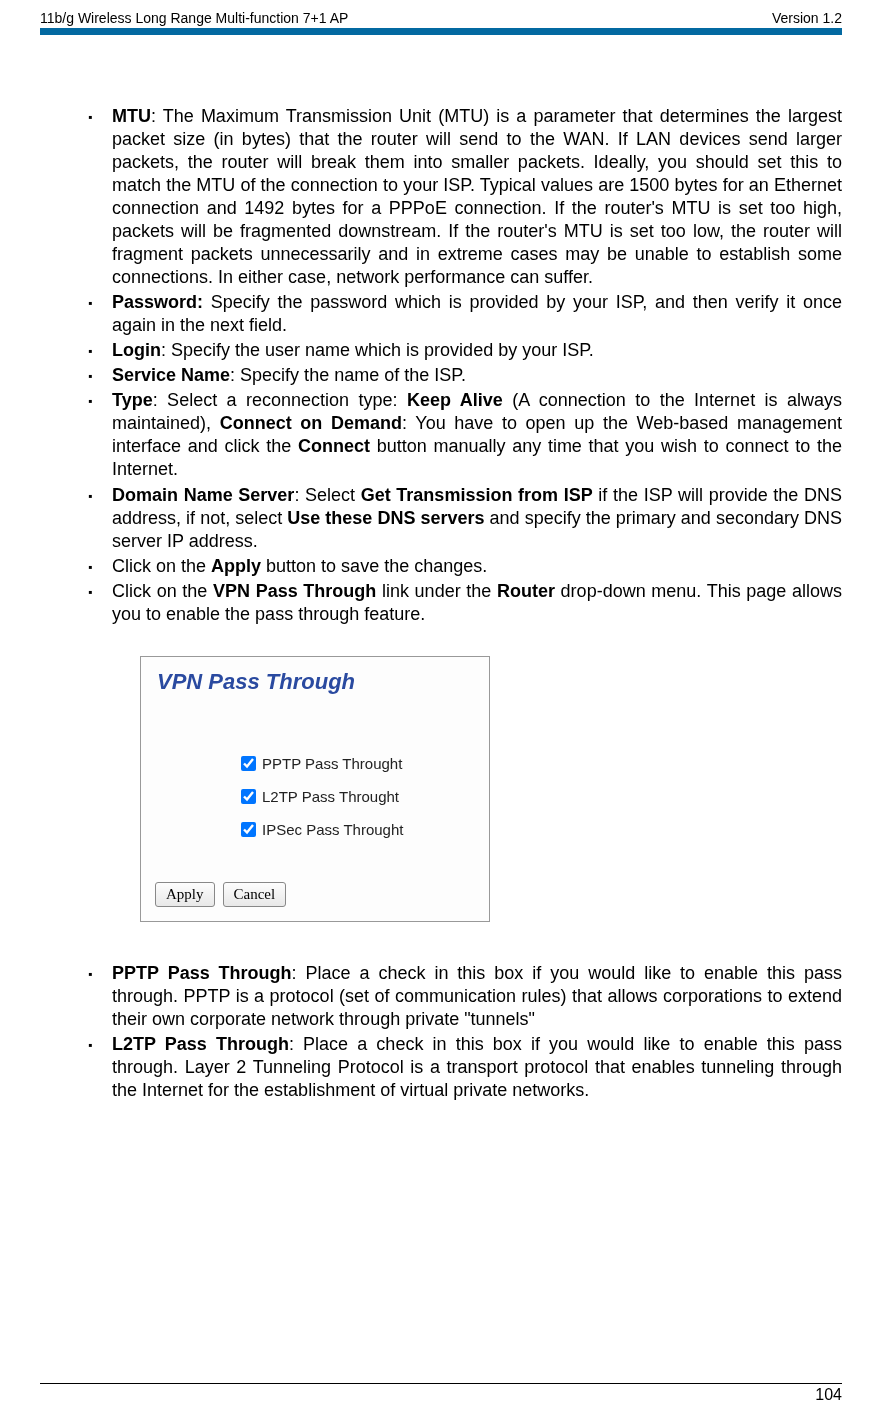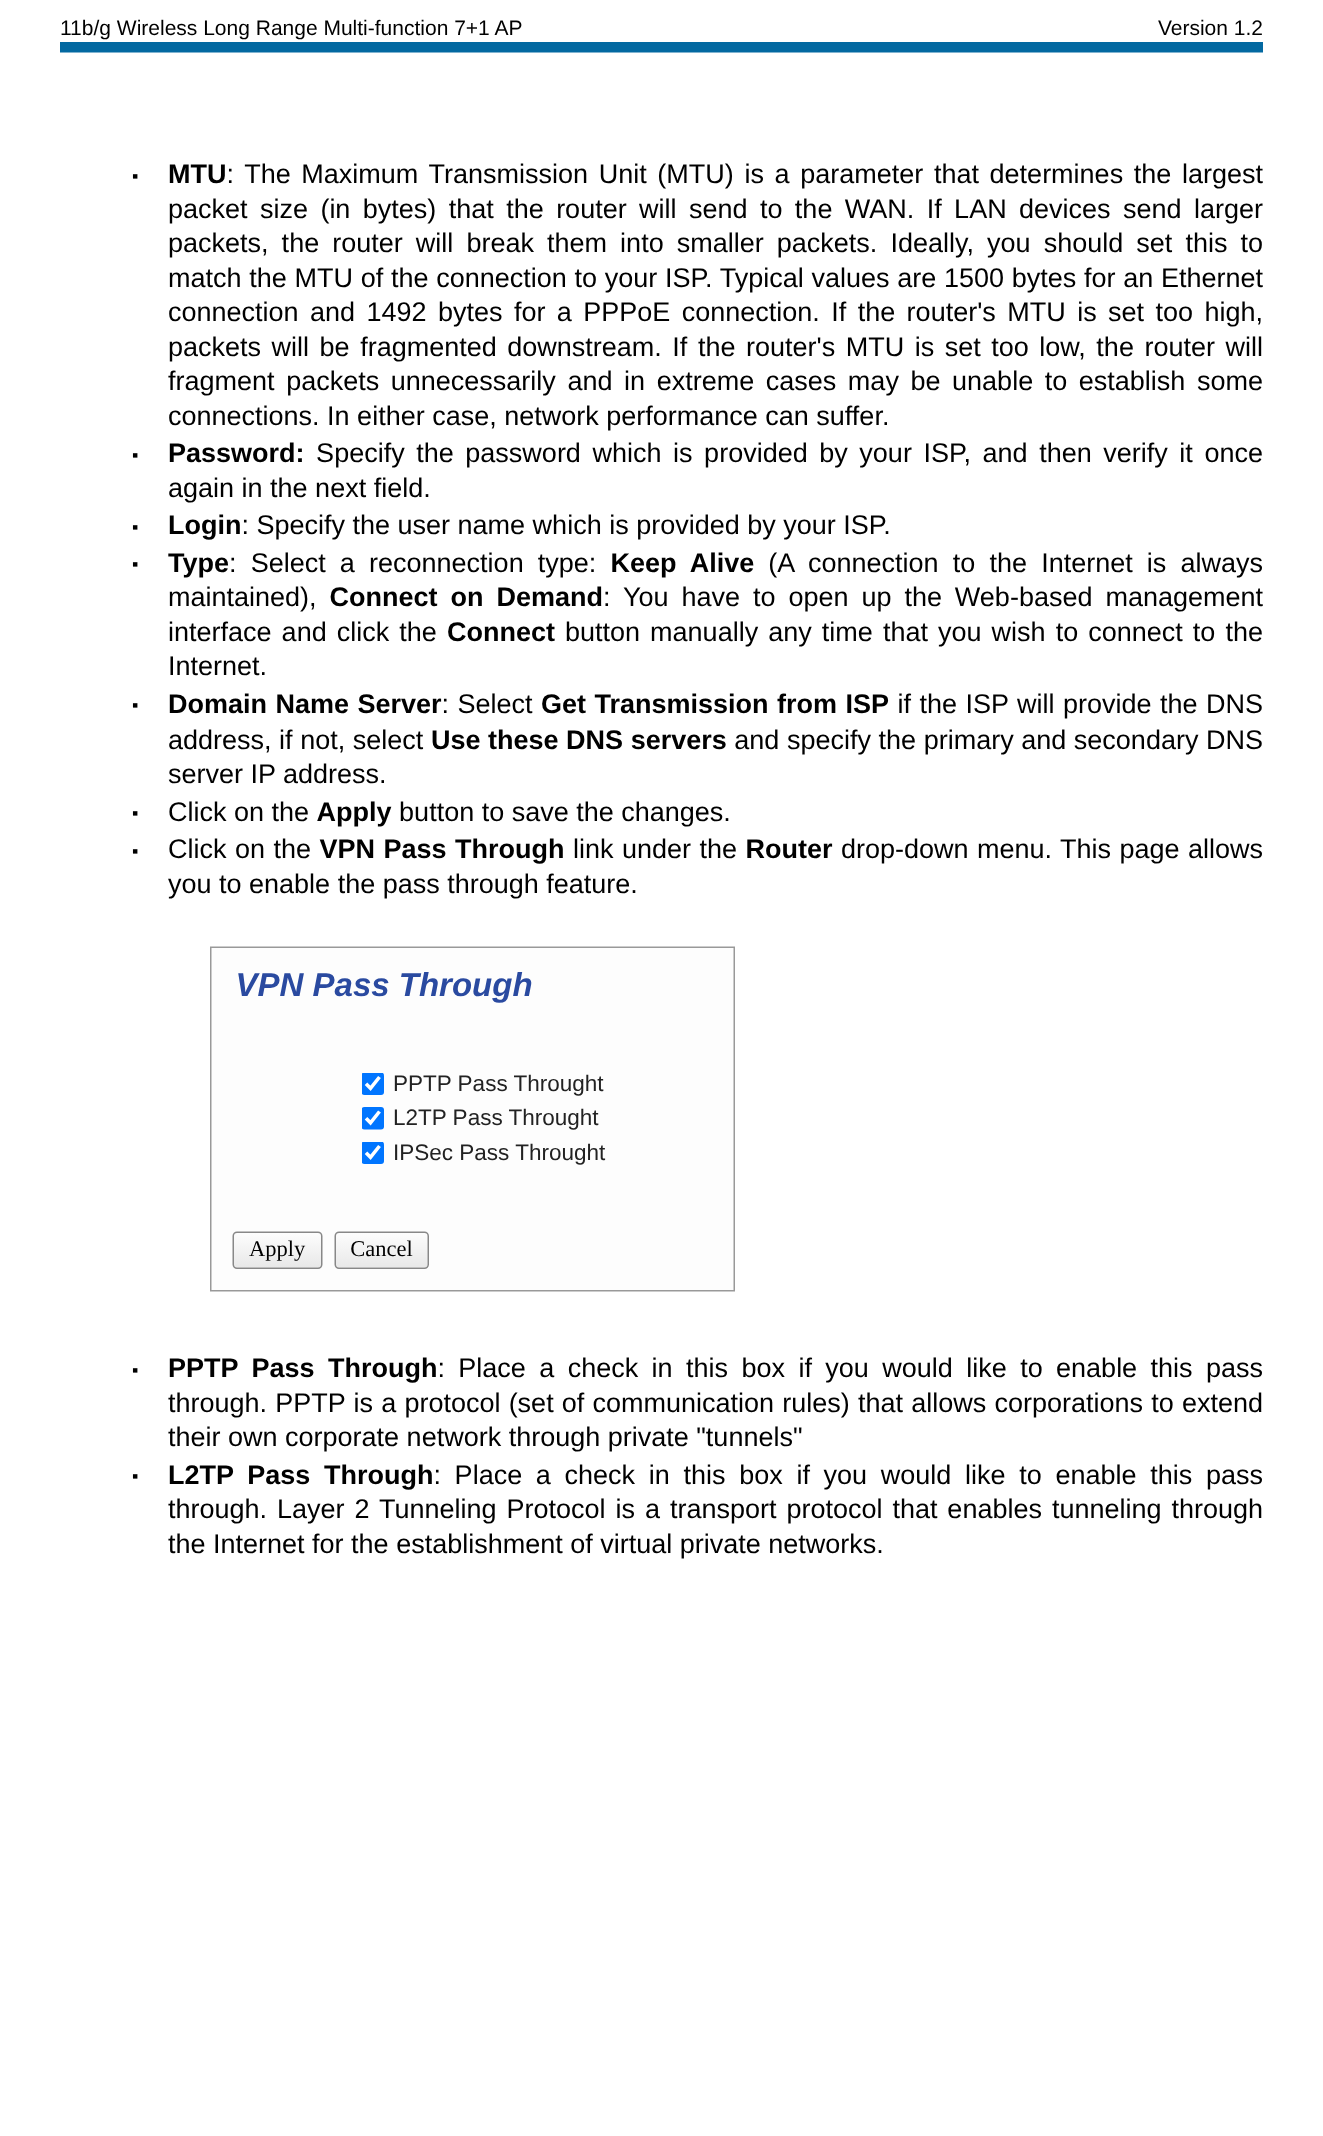--- a/index.html
+++ b/index.html
@@ -77,20 +77,21 @@
       padding: 40px 0 18px 100px;
       font-family: Tahoma, Arial, sans-serif;
       font-size: 15px;
       color: #222;
     }
     .vpn-checks label {
       display: flex;
       align-items: center;
       margin-bottom: 6px;
       gap: 6px;
+      margin-top: 16px;
     }
     .vpn-checks input[type="checkbox"] {
       width: 15px;
       height: 15px;
     }
     .vpn-buttons {
       padding: 20px 0 14px 14px;
       display: flex;
       gap: 8px;
     }
@@ -122,20 +123,21 @@
     <span>11b/g Wireless Long Range Multi-function 7+1 AP</span>
     <span>Version 1.2</span>
   </div>
 
   <div class="content">
 
     <ul class="bullets">
       <li><span class="bold">MTU</span><span>: The Maximum Transmission Unit (MTU) is a parameter that determines the largest packet size (in bytes) that the router will send to the WAN. If LAN devices send larger packets, the router will break them into smaller packets. Ideally, you should set this to match the MTU of the connection to your ISP. Typical values are 1500 bytes for an Ethernet connection and 1492 bytes for a PPPoE connection. If the router's MTU is set too high, packets will be fragmented downstream. If the router's MTU is set too low, the router will fragment packets unnecessarily and in extreme cases may be unable to establish some connections. In either case, network performance can suffer.</span></li>
       <li><span class="bold">Password:</span><span> Specify the password which is provided by your ISP, and then verify it once again in the next field.</span></li>
       <li><span class="bold">Login</span><span>: Specify the user name which is provided by your ISP.</span></li>
+      <li><span class="bold">Service Name</span><span>: Specify the name of the ISP.</span></li>
       <li><span class="bold">Type</span><span>: Select a reconnection type: </span><span class="bold">Keep Alive</span><span>  (A connection to the Internet is always maintained), </span><span class="bold">Connect on Demand</span><span>: You have to open up the Web-based management interface and click the </span><span class="bold">Connect</span><span> button manually any time that you wish to connect to the Internet.</span></li>
       <li><span class="bold">Domain Name Server</span><span>: Select </span><span class="bold">Get Transmission from ISP</span><span> if the ISP will provide the DNS address, if not, select </span><span class="bold">Use these DNS servers</span><span> and specify the primary and secondary DNS server IP address.</span></li>
       <li><span>Click on the </span><span class="bold">Apply</span><span> button to save the changes.</span></li>
     </ul>
 
 
     <ul class="bullets">
       <li><span>Click on the </span><span class="bold">VPN Pass Through</span><span> link under the </span><span class="bold">Router</span><span> drop-down menu. This page allows you to enable the pass through feature.</span></li>
     </ul>
 
@@ -161,13 +163,16 @@
       </div>
     </div>
 
     <ul class="bullets">
       <li><span class="bold">PPTP Pass Through</span><span>: Place a check in this box if you would like to enable this pass through. PPTP is a protocol (set of communication rules) that allows corporations to extend their own corporate network through private "tunnels"</span></li>
       <li><span class="bold">L2TP Pass Through</span><span>: Place a check in this box if you would like to enable this pass through. Layer 2 Tunneling Protocol is a transport protocol that enables tunneling through the Internet for the establishment of virtual private networks.</span></li>
     </ul>
 
   </div>
 
+  <div class="footer">
+    <span>104</span>
+  </div>
 </div>
 
 </body></html>

